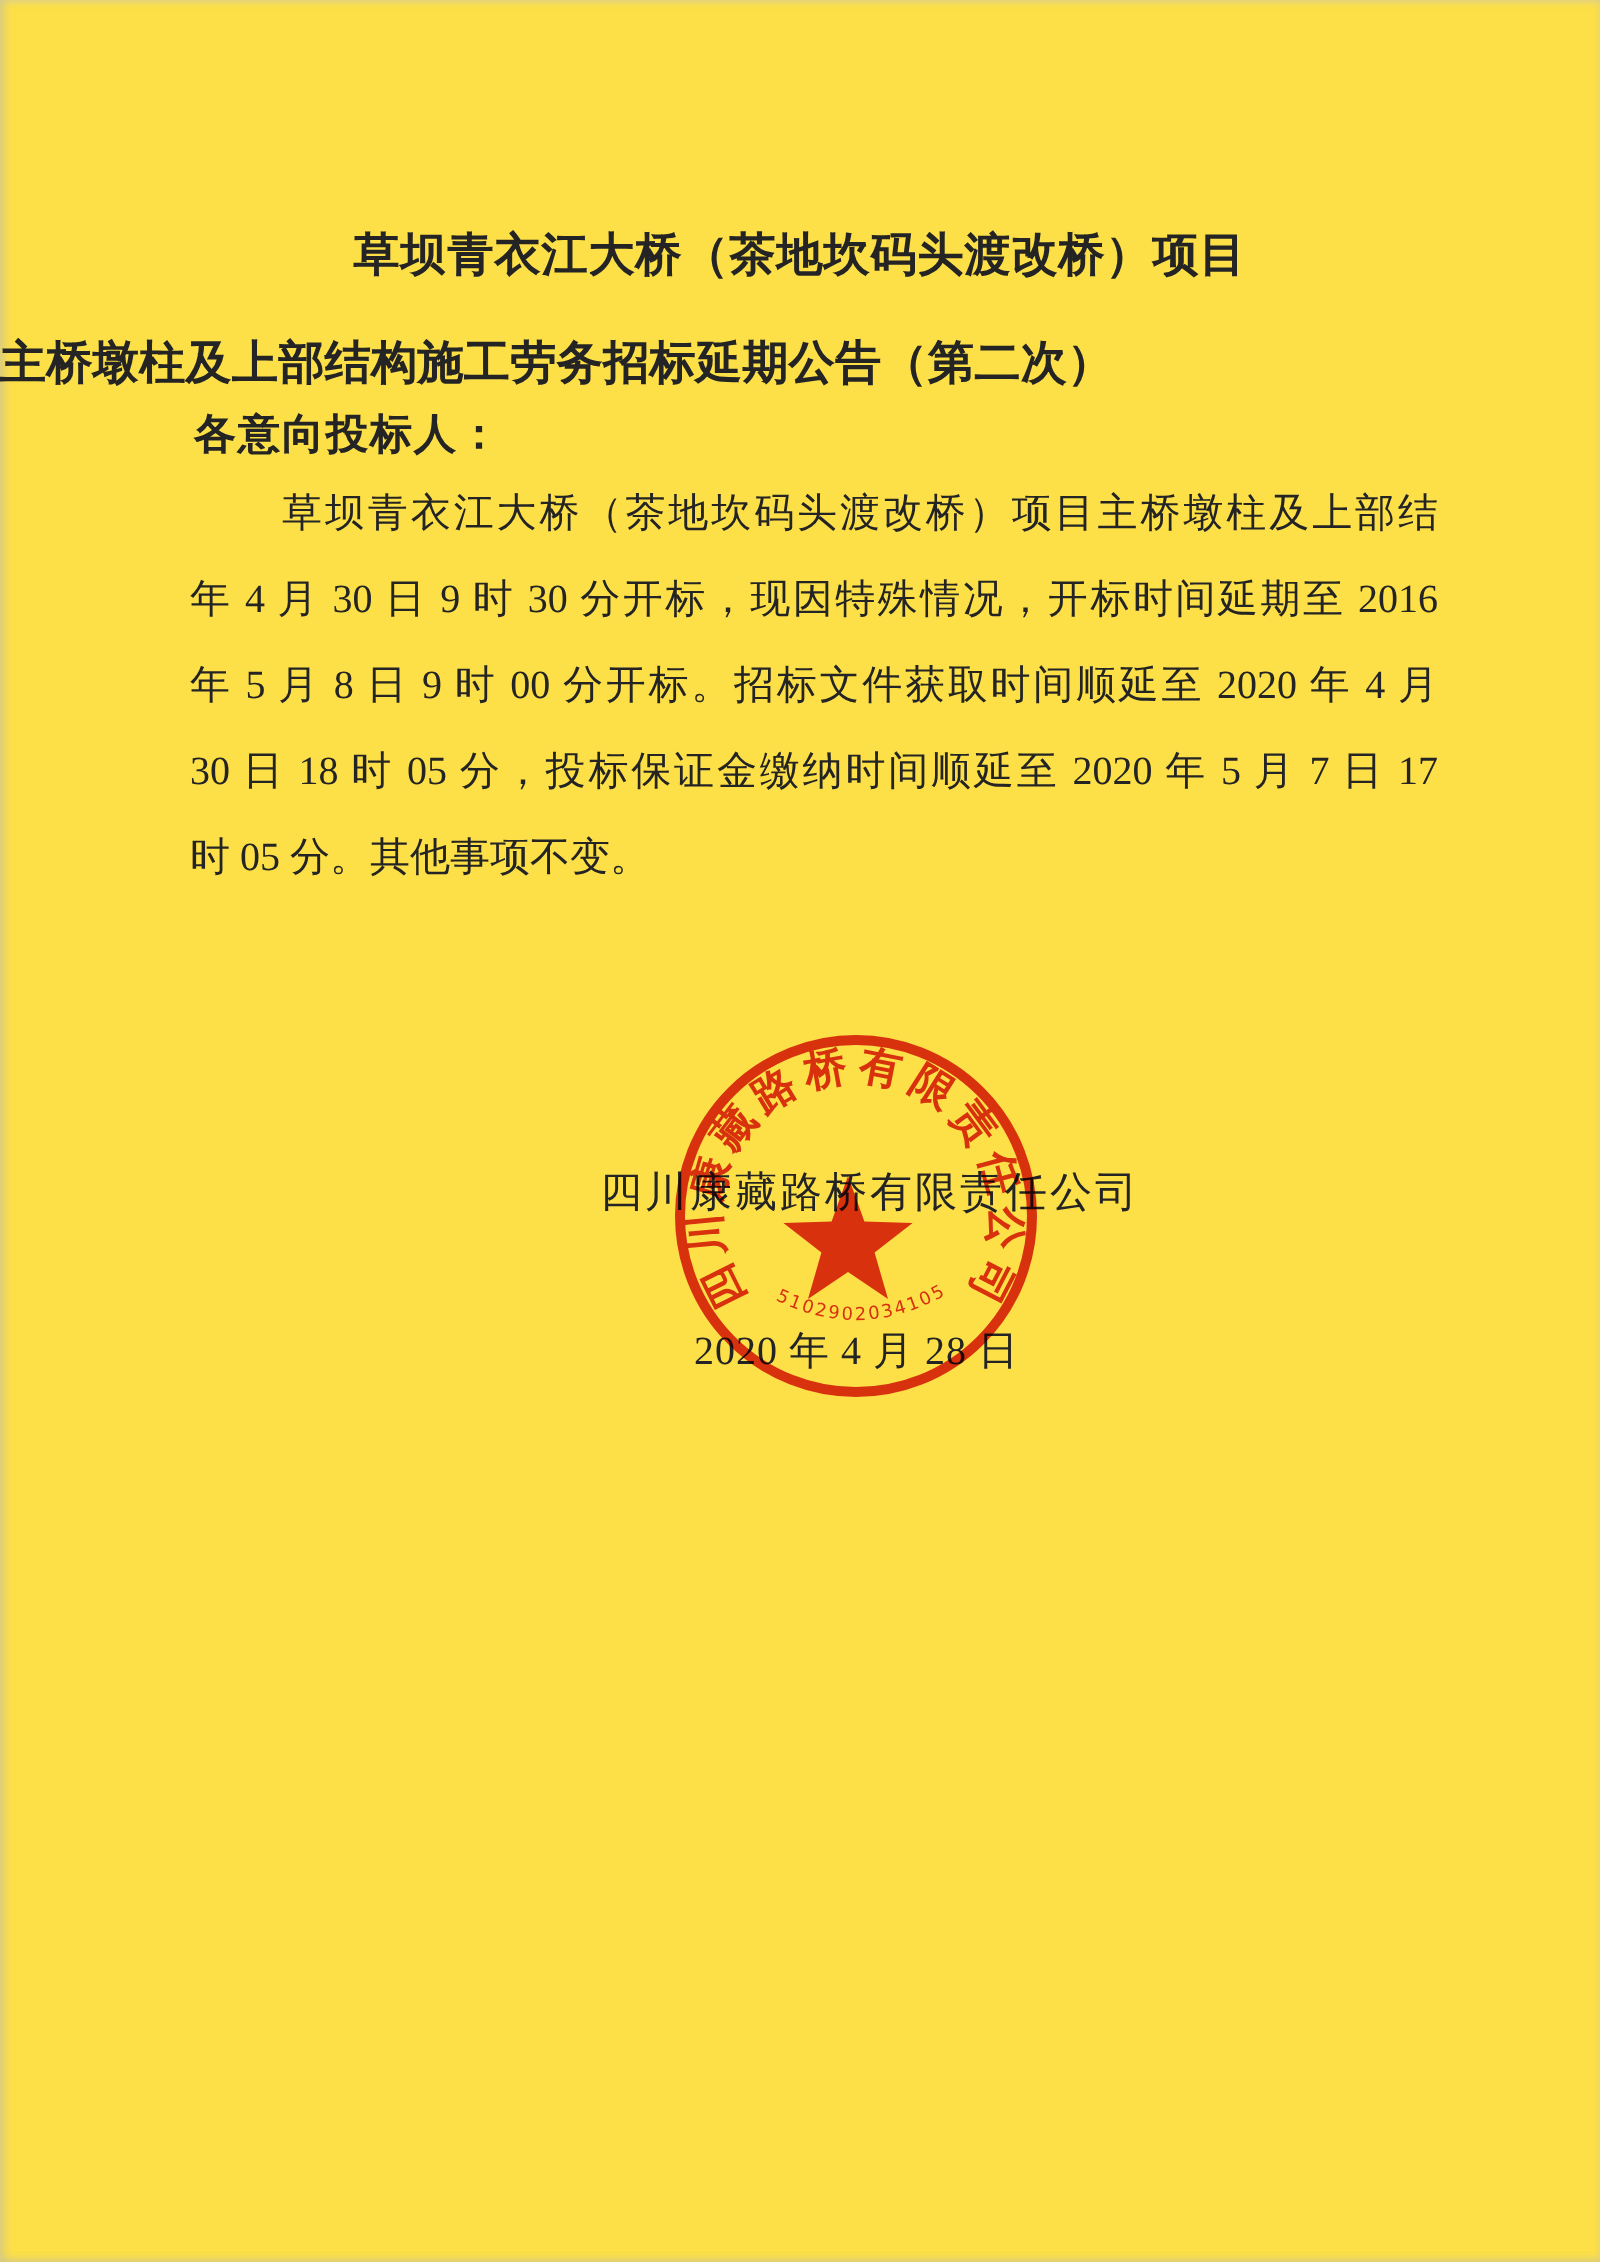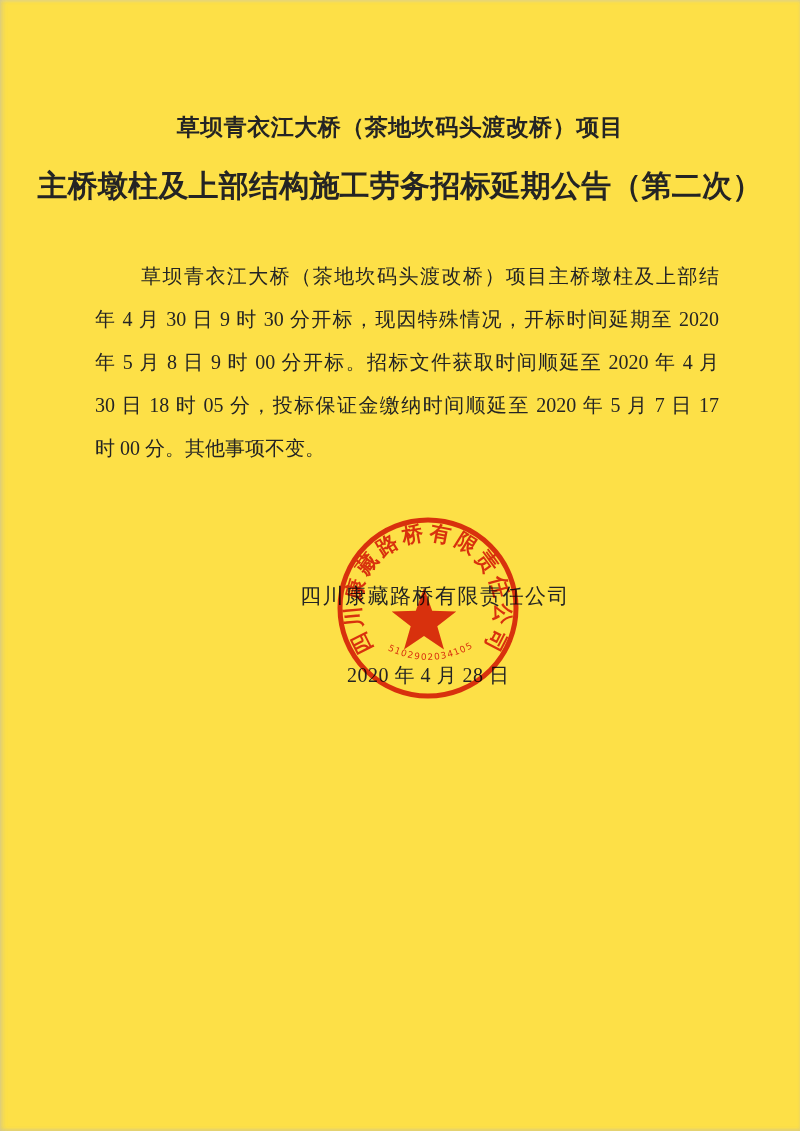--- a/index.html
+++ b/index.html
@@ -12,29 +12,29 @@
     color:#242424;
     box-shadow:inset 3px 0 4px rgba(180,180,180,.35), inset 0 -2px 3px rgba(190,190,190,.3), inset 0 2px 2px rgba(210,210,210,.25);
   }
   .title1{
     position:absolute;left:0;top:112px;width:100%;
     text-align:center;font-size:23px;font-weight:700;
     letter-spacing:0.5px;
   }
   .title2{
     position:absolute;left:0;top:166px;width:100%;
-    text-align:center;font-size:30px;font-weight:700;
+    font-size:23px;font-weight:700;
     letter-spacing:0.2px;
   }
   .salutation{
     position:absolute;left:97px;top:203px;
     font-size:21px;font-weight:700;letter-spacing:1px;
   }
   .bodytext{
-    position:absolute;left:95px;top:255px;width:624px;
+    position:absolute;left:95px;top:236px;width:624px;
   }
   .bline{
     height:43px;line-height:43px;
     font-size:20px;
     text-align:justify;
     text-align-last:justify;
     text-justify:inter-ideograph;
   }
   .bline.first{padding-left:46px;}
   .bline.last{text-align-last:left;text-align:left;}
@@ -53,27 +53,28 @@
   }
 </style>
 </head>
 <body>
 
 <div class="sheet">
 
   <div class="title1">草坝青衣江大桥（茶地坎码头渡改桥）项目</div>
   <div class="title2">主桥墩柱及上部结构施工劳务招标延期公告（第二次）</div>
 
+  <div class="salutation">各意向投标人：</div>
 
   <div class="bodytext">
     <div class="bline first">草坝青衣江大桥（茶地坎码头渡改桥）项目主桥墩柱及上部结</div>
-    <div class="bline">年 4 月 30 日 9 时 30 分开标，现因特殊情况，开标时间延期至 2020</div>
+    <div class="bline">年 4 月 30 日 9 时 30 分开标，现因特殊情况，开标时间延期至 2016</div>
     <div class="bline">年 5 月 8 日 9 时 00 分开标。招标文件获取时间顺延至 2020 年 4 月</div>
     <div class="bline">30 日 18 时 05 分，投标保证金缴纳时间顺延至 2020 年 5 月 7 日 17</div>
-    <div class="bline last">时 00 分。其他事项不变。</div>
+    <div class="bline last">时 05 分。其他事项不变。</div>
   </div>
 
   <div class="company">四川康藏路桥有限责任公司</div>
   <div class="datetext">2020 年 4 月 28 日</div>
 
   <svg class="stamp" width="200" height="200" viewBox="328 508 200 200">
     <defs>
       <path id="ringPath" d="M 374.4 649.9 A 68 68 0 1 1 481.6 649.9" fill="none"></path>
       <path id="codePath" d="M 384 648 Q 428 672 472 648" fill="none"></path>
     </defs>

